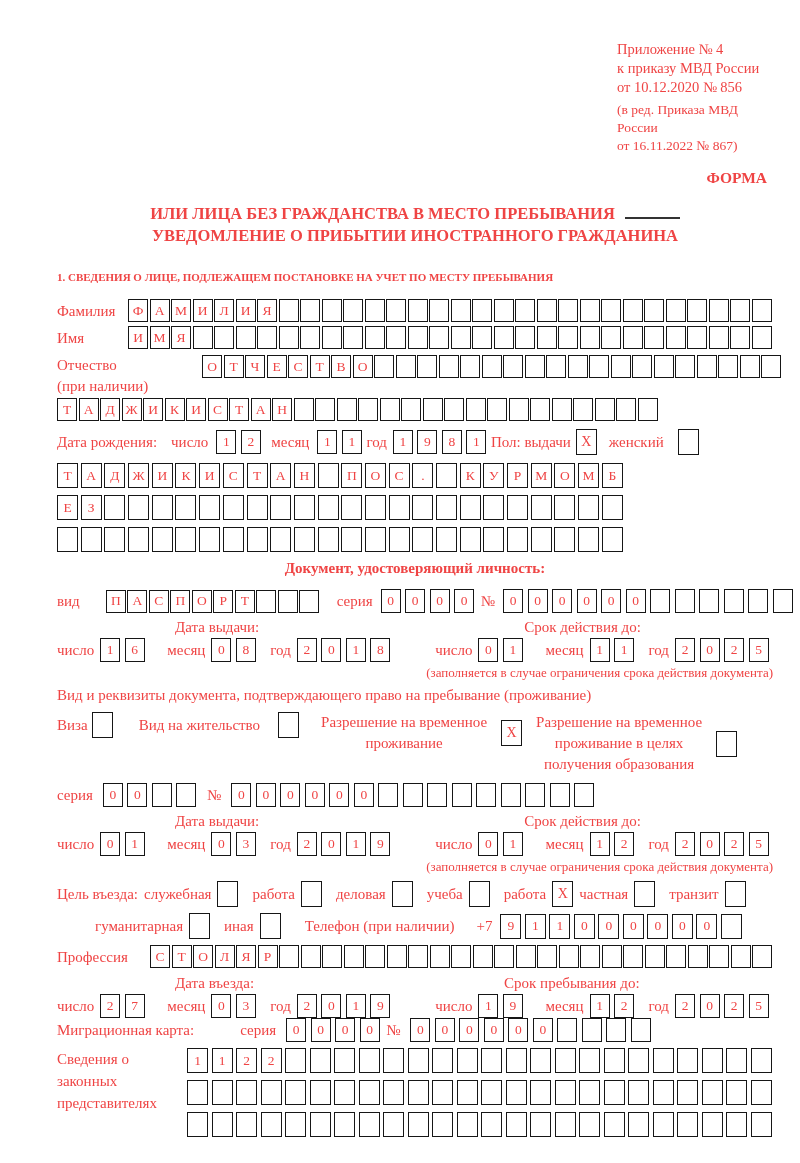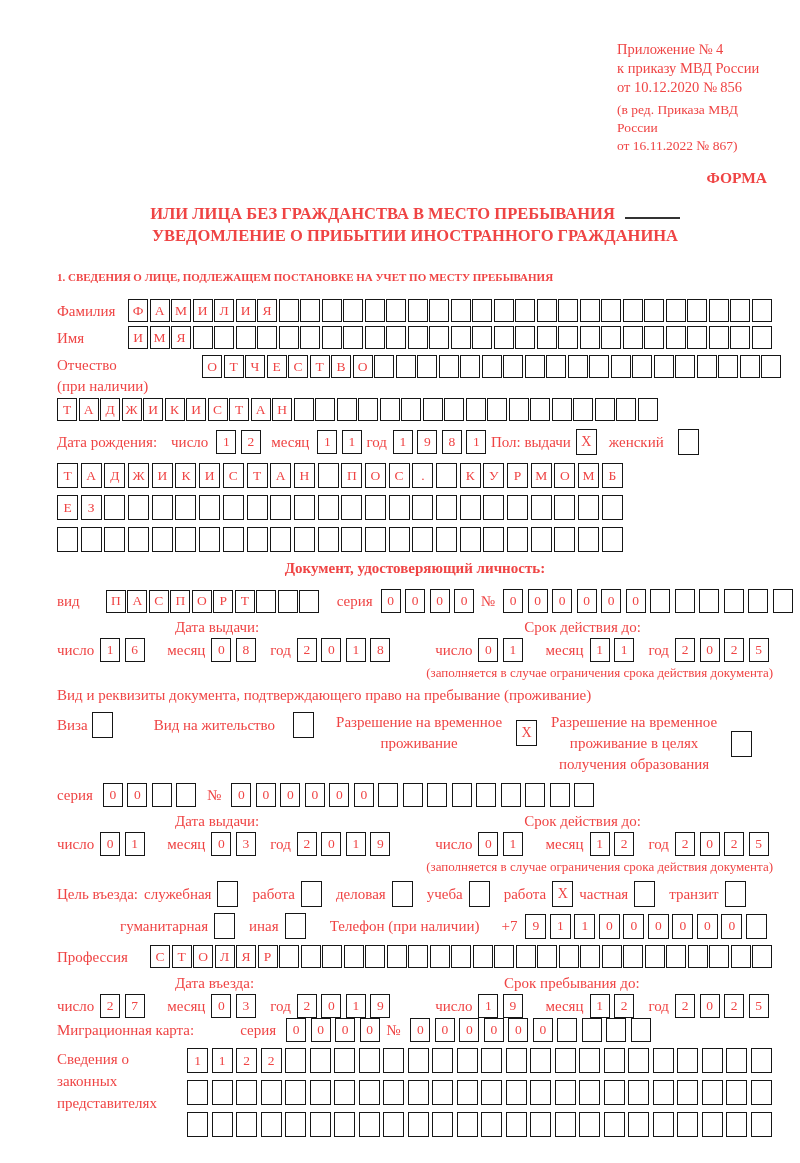--- a/index.html
+++ b/index.html
@@ -417,21 +417,21 @@
 
     <div class="lbl" style="margin-top:5px">Вид и реквизиты документа, подтверждающего право на пребывание (проживание)</div>
 
     <div class="frow top" style="margin-top:7px">
       <span class="opt">
         <span class="olbl">Виза</span>
         <span class="cells cb" style="margin-left:4px">
             <span class="cell"></span>
           </span>
       </span>
-      <span class="opt" style="margin-left:41px">
+      <span class="opt" style="margin-left:26px">
         <span class="olbl">Вид на жительство</span>
         <span class="cells cb" style="margin-left:18px">
             <span class="cell"></span>
           </span>
       </span>
       <span class="opt" style="margin-left:22px">
         <span class="olbl">
           <div>Разрешение на временное</div>
           <div>проживание</div>
         </span>
@@ -553,21 +553,21 @@
       <span class="cells cb">
           <span class="cell"></span>
         </span>
       <span class="lbl">транзит</span>
       <span class="cells cb" style="margin-right:0">
           <span class="cell"></span>
         </span>
     </div>
 
     <div class="frow purpose" style="margin-top:6px">
-      <span class="lbl" style="margin-left:63px">гуманитарная</span>
+      <span class="lbl" style="margin-left:38px">гуманитарная</span>
       <span class="cells cb">
           <span class="cell"></span>
         </span>
       <span class="lbl">иная</span>
       <span class="cells cb" style="margin-right:24px">
           <span class="cell"></span>
         </span>
       <span class="lbl" style="margin-right:22px">Телефон (при наличии)</span>
       <span class="lbl" style="margin-right:8px">+7</span>
       <span class="cells phone">

